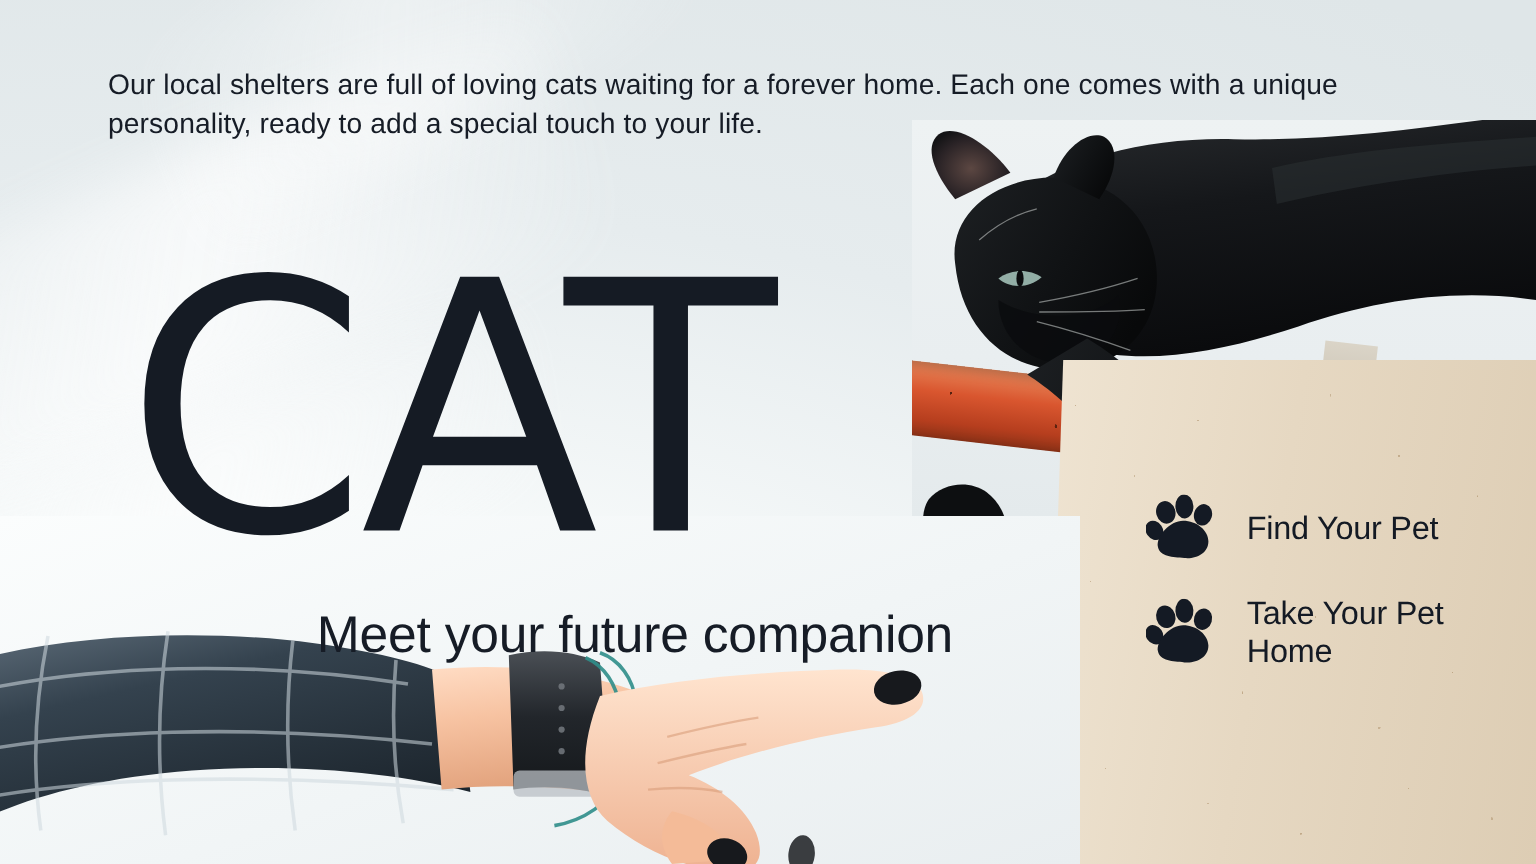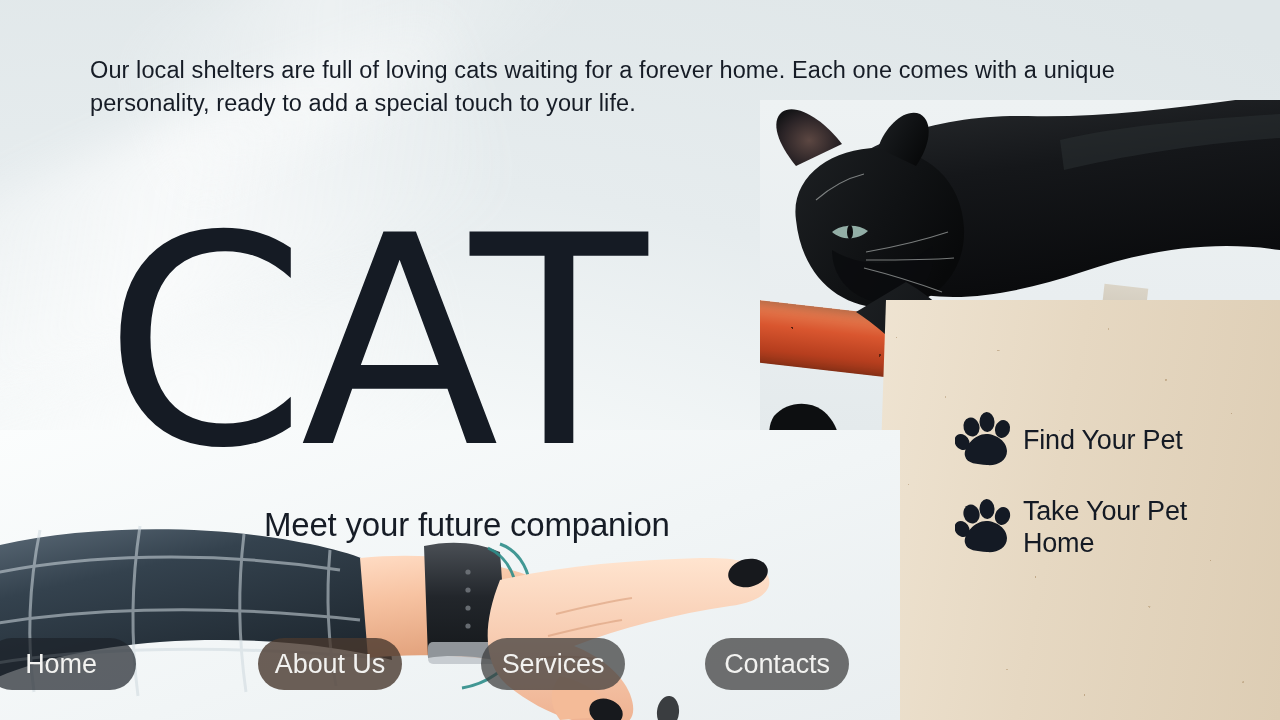--- a/index.html
+++ b/index.html
@@ -134,30 +134,30 @@
   .wordmark {
     position:absolute; left:104px; top:218px;
     font-size:290px; line-height:.86; font-weight:400;
     color:#151b24; letter-spacing:-6px;
     font-family:"DejaVu Sans", sans-serif;
     white-space:nowrap;
   }
 
   .tagline {
     position:absolute; left:264px; top:508px;
-    font-size:33px; line-height:1; font-weight:400;
+    font-size:43px; line-height:1; font-weight:400;
     color:#161c26; letter-spacing:-.2px;
   }
 
   
   .features {
     position:absolute; left:955px; top:412px; width:290px;
   }
   .feature {
-    display:flex; align-items:center; gap:8px;
+    display:flex; align-items:center; gap:24px;
     margin-bottom:26px;
   }
   .feature:last-child { margin-bottom:0; }
   .feature .paw { flex:0 0 auto; width:60px; height:58px; }
   .feature .flabel {
     font-size:27px; line-height:1.18; color:#141a24; font-weight:400;
     letter-spacing:-.2px;
   }
   .feature.wrap .flabel { }
 
@@ -353,20 +353,14 @@
         <ellipse cx="47.5" cy="17" rx="7.5" ry="9" transform="rotate(16 47.5 17)" fill="#141a24"></ellipse>
         <ellipse cx="7" cy="30" rx="7" ry="8.5" transform="rotate(-34 7 30)" fill="#141a24"></ellipse>
         <path d="M 31 22 C 42 22, 52 30, 52 39 C 52 49, 42 54, 32 53
                  C 22 52, 12 52, 10 44 C 8 35, 20 22, 31 22 Z" fill="#141a24"></path>
       </svg>
       <span class="flabel">Take Your Pet Home</span>
     </div>
 
   </div>
 
-  <nav class="nav">
-    <div class="pill p0">Home</div>
-    <div class="pill p1">About Us</div>
-    <div class="pill p2">Services</div>
-    <div class="pill p3">Contacts</div>
-  </nav>
 
 </div>
 
 </body></html>

